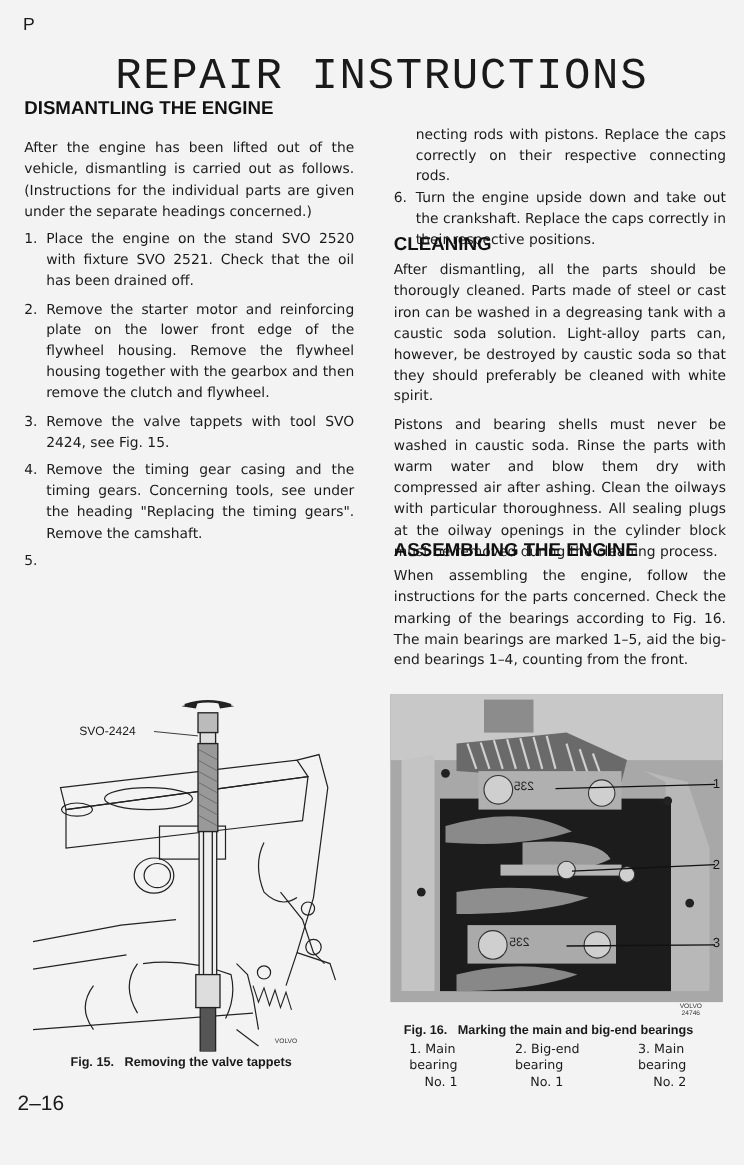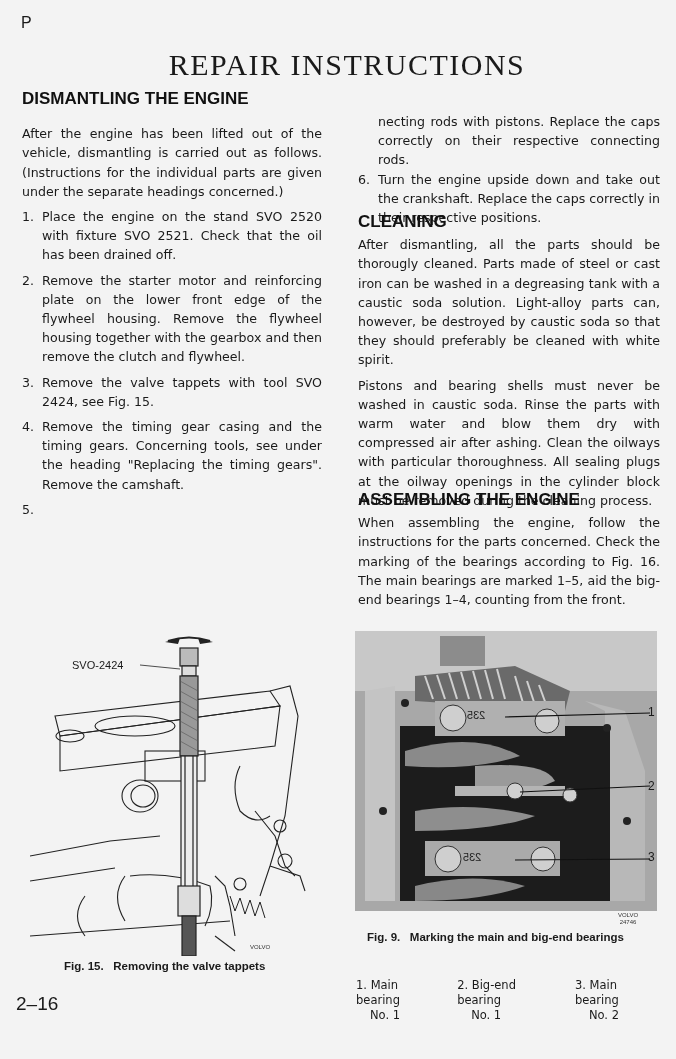--- a/index.html
+++ b/index.html
@@ -5,21 +5,21 @@
   html, body { margin:0; padding:0; }
   body {
     width:676px; height:1059px; position:relative; overflow:hidden;
     background:#f3f3f3; color:#1a1a1a;
     font-family:"DejaVu Sans", sans-serif;
   }
   .abs { position:absolute; }
   .corner { left:21px; top:14px; font-size:16px; font-family:"Liberation Sans", sans-serif; }
   .title {
     left:0; width:676px; top:48px; text-align:center; padding-left:18px; box-sizing:border-box;
-    font-family:Liberation Serif, serif; font-size:30px; letter-spacing:1.5px; font-weight:normal;
+    font-family:Liberation Mono, monospace; font-size:40px; letter-spacing:1.5px; font-weight:normal;
   }
   .h2 {
     font-family:"Liberation Sans", sans-serif; font-weight:bold; font-size:17px; margin:0; color:#111;
   }
   .col { font-size:12.6px; line-height:19.2px; }
   .col p { margin:0; text-align:justify; }
   .col .para-gap { margin-top:6px; }
   ol.steps { list-style:none; margin:6px 0 0 0; padding:0; }
   ol.steps li { position:relative; padding-left:20px; margin-bottom:6px; text-align:justify; }
   ol.steps li .num { position:absolute; left:0; top:0; }
@@ -211,22 +211,22 @@
   <div class="abs" style="left:112px; top:78px; font-size:11px; color:#222; transform:scaleX(-1); font-family:'Liberation Sans',sans-serif;">235</div>
   <div class="abs" style="left:108px; top:220px; font-size:11px; color:#222; transform:scaleX(-1); font-family:'Liberation Sans',sans-serif;">235</div>
 </div>
 <div class="abs" style="left:648px; top:705px; font-size:12px; font-family:'Liberation Sans',sans-serif;">1</div>
 <div class="abs" style="left:648px; top:779px; font-size:12px; font-family:'Liberation Sans',sans-serif;">2</div>
 <div class="abs" style="left:648px; top:850px; font-size:12px; font-family:'Liberation Sans',sans-serif;">3</div>
 <div class="abs small-mark" style="left:612px; top:912px; width:32px;">
   <div>VOLVO</div>
   <div>24746</div>
 </div>
-<div class="abs fig-caption" style="left:367px; top:931px; white-space:pre;">Fig. 9.   Marking the main and big-end bearings</div>
-<div class="abs fig16-list" style="left:356px; top:946px;margin-top:32px;">
+<div class="abs fig-caption" style="left:367px; top:931px; white-space:pre;">Fig. 16.   Marking the main and big-end bearings</div>
+<div class="abs fig16-list" style="left:372px; top:946px;">
   <div>
     <span>1.</span>
     <span>Main bearing</span><br>
     <span style="padding-left:14px;">No. 1</span>
   </div>
   <div>
     <span>2.</span>
     <span>Big-end bearing</span><br>
     <span style="padding-left:14px;">No. 1</span>
   </div>

